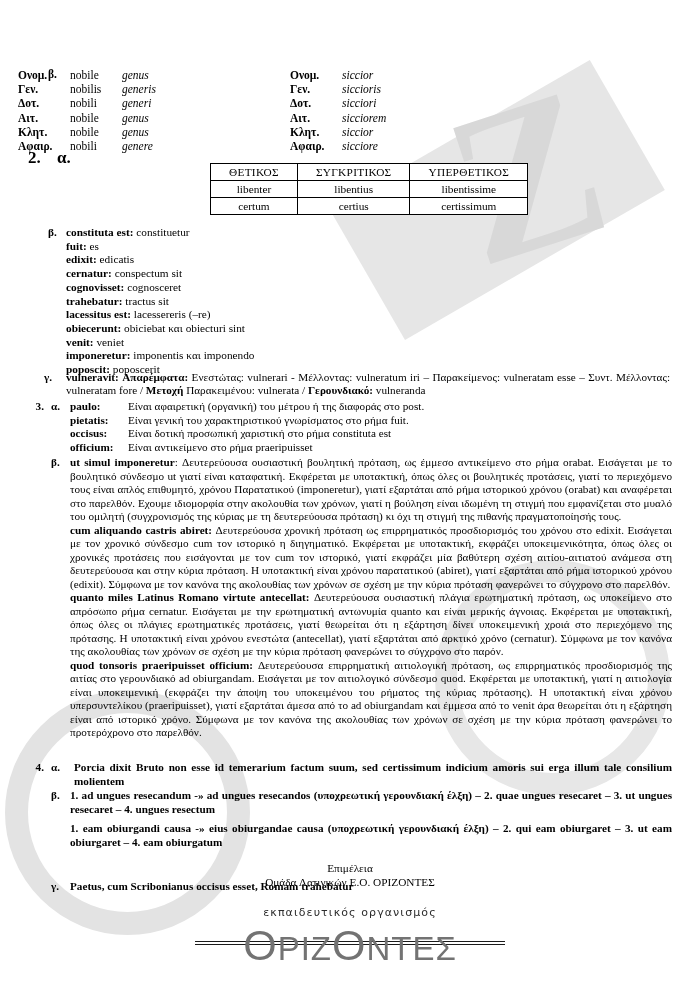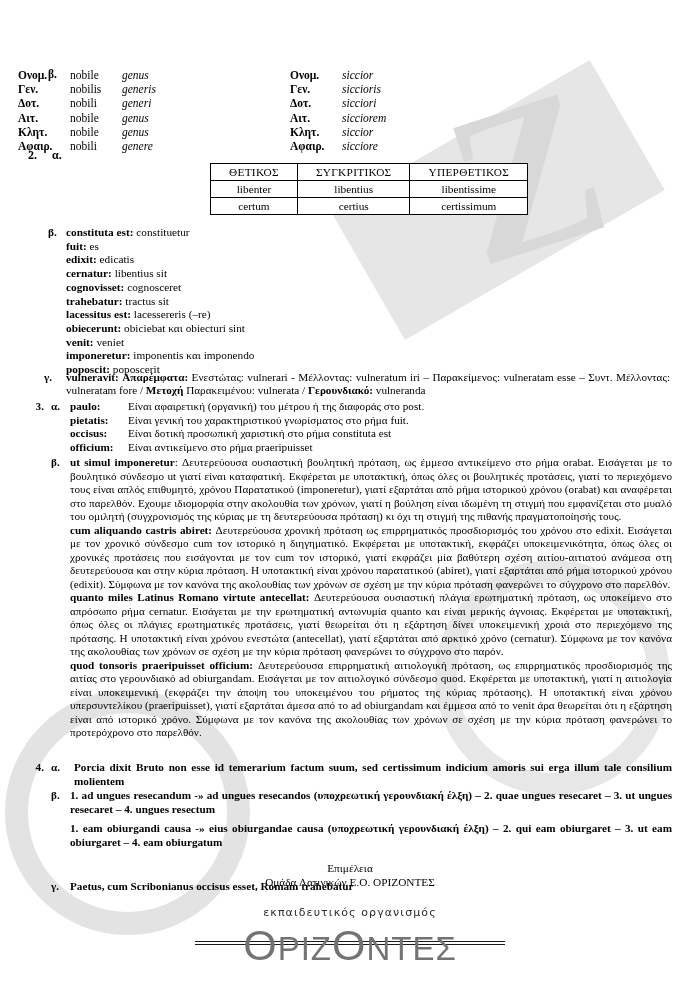--- a/index.html
+++ b/index.html
@@ -104,21 +104,21 @@
     font-weight: bold;
     font-size: 11.5px;
   }
   .decl-body { margin-left: 18px; }
 
   
   .cmp-line {
     position: absolute;
     left: 28px;
     top: 148px;
-    font-size: 12px;
+    font-size: 17px;
     font-weight: bold;
   }
   .cmp-line .n { margin-right: 12px; }
   table.cmp {
     position: absolute;
     left: 210px;
     top: 163px;
     border-collapse: collapse;
     font-size: 11.3px;
     background: #fff;
@@ -345,21 +345,21 @@
       </tbody>
     </table>
 
     <div class="verbs">
       <div style="position:relative;">
         <span style="position:absolute;left:0;top:0;font-weight:bold;">β.</span>
         <div class="vbody">
           <div class="vrow"><span class="hdr">constituta est:</span> <span>constituetur</span></div>
           <div class="vrow"><span class="hdr">fuit:</span> <span>es</span></div>
           <div class="vrow"><span class="hdr">edixit:</span> <span>edicatis</span></div>
-          <div class="vrow"><span class="hdr">cernatur:</span> <span>libentius sit</span></div>
+          <div class="vrow"><span class="hdr">cernatur:</span> <span>conspectum sit</span></div>
           <div class="vrow"><span class="hdr">cognovisset:</span> <span>cognosceret</span></div>
           <div class="vrow"><span class="hdr">trahebatur:</span> <span>tractus sit</span></div>
           <div class="vrow"><span class="hdr">lacessitus est:</span> <span>lacessereris (–re)</span></div>
           <div class="vrow"><span class="hdr">obiecerunt:</span> <span>obiciebat και obiecturi sint</span></div>
           <div class="vrow"><span class="hdr">venit:</span> <span>veniet</span></div>
           <div class="vrow"><span class="hdr">imponeretur:</span> <span>imponentis και imponendo</span></div>
           <div class="vrow"><span class="hdr">poposcit:</span> <span>poposcerit</span></div>
         </div>
       </div>
     </div>

